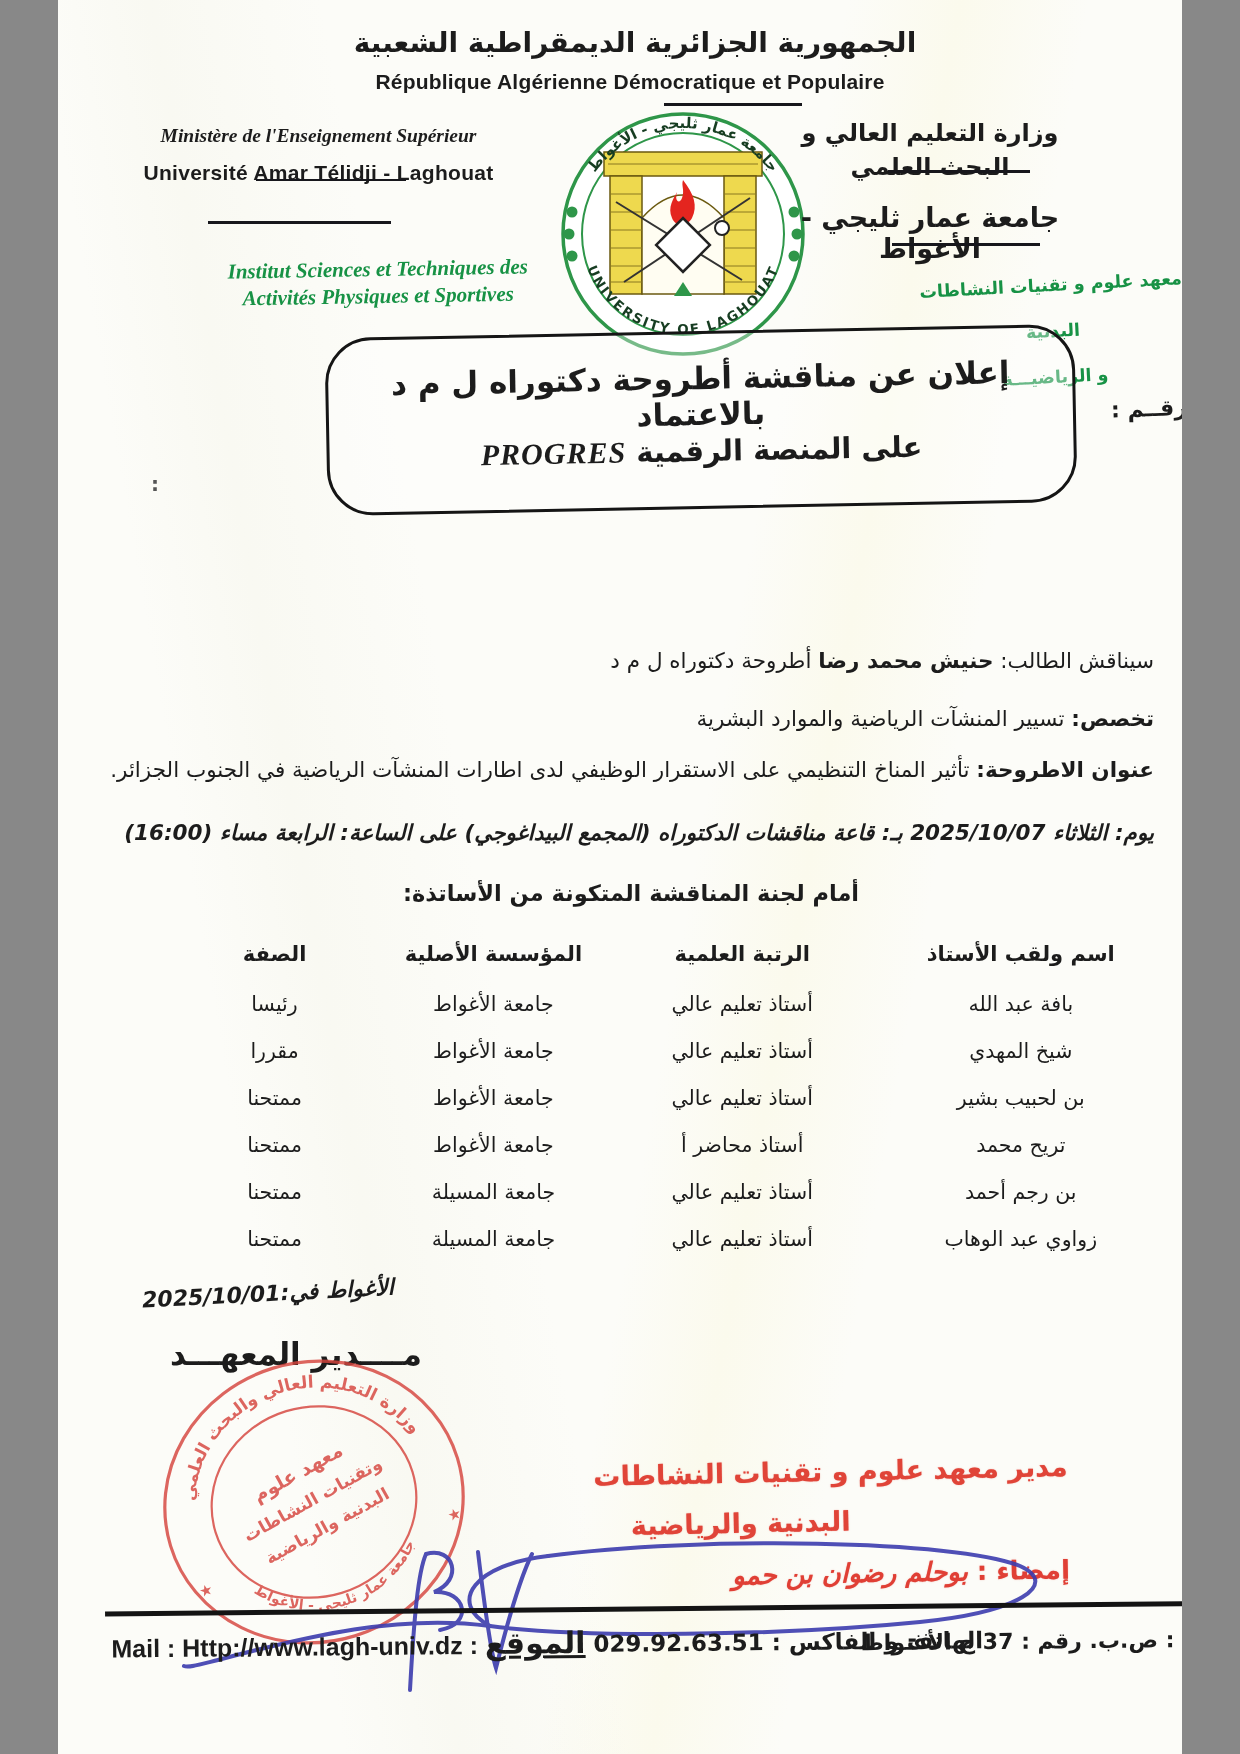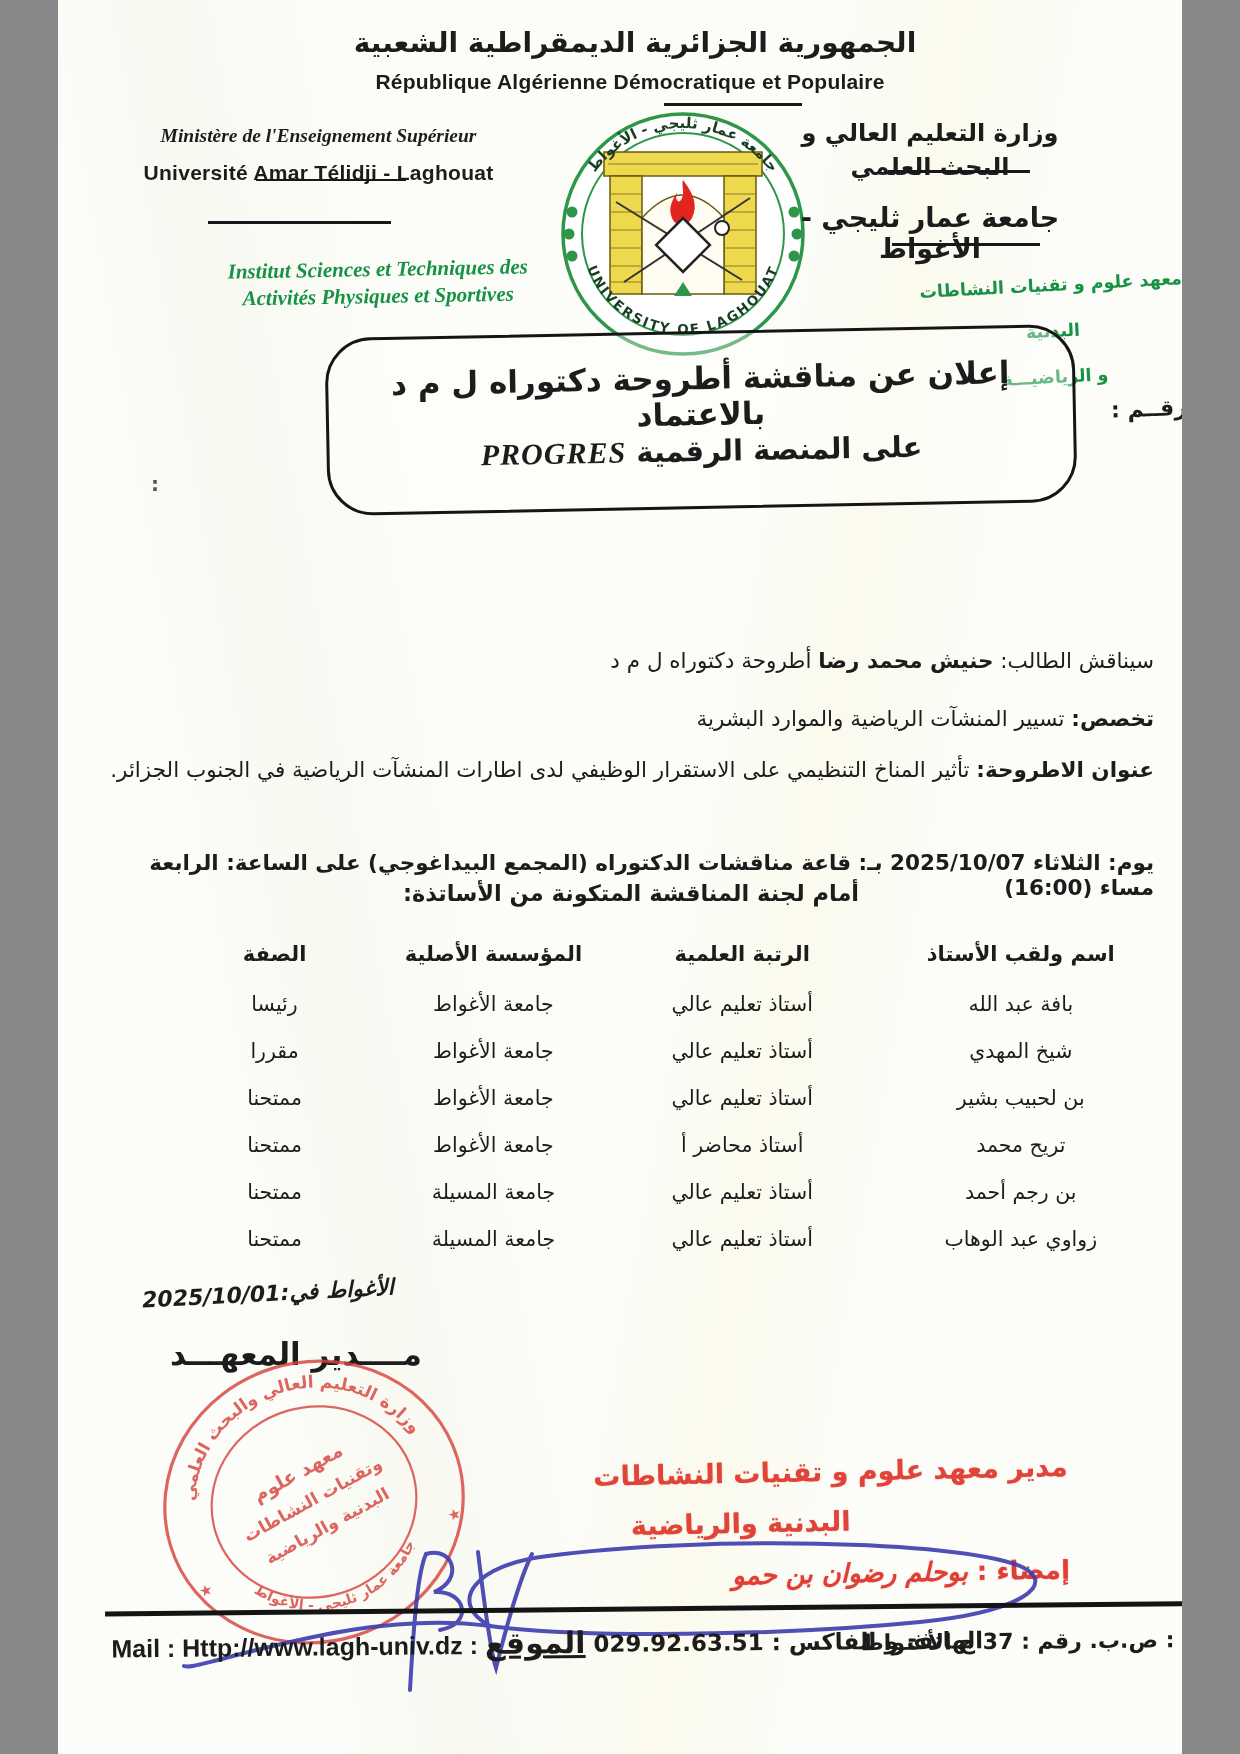--- a/index.html
+++ b/index.html
@@ -39,21 +39,21 @@
   .titlebox .t1{position:absolute;left:0;right:0;top:26px;text-align:center;font-size:31px;font-weight:bold;}
   .titlebox .t2{position:absolute;left:0;right:0;top:100px;text-align:center;font-size:29px;font-weight:bold;}
   .titlebox .t2 .latin{font-family:"Liberation Serif",serif;font-style:italic;font-size:30px;letter-spacing:1px;}
 
   .bodyline{left:50px;right:28px;font-size:21.5px;text-align:right;}
   .bodyline .lbl{font-weight:bold;}
   .p1{top:583px;text-indent:52px;}
   .p2{top:648px;}
   .p3{top:706px;}
   .p4{top:757px;}
-  .p5{top:850px;font-weight:bold;}
+  .p5{top:820px;font-weight:bold;font-style:italic;}
   .p6{top:880px;text-align:center;font-weight:bold;font-size:22.5px;}
 
   table.committee{position:absolute;left:122px;top:928px;width:995px;direction:rtl;border-collapse:collapse;}
   table.committee th{font-size:21px;font-weight:bold;height:52px;text-align:center;padding:0;}
   table.committee td{font-size:20.5px;height:47px;text-align:center;padding:0;}
   table.committee col.c1{width:31%;} table.committee col.c2{width:25%;}
   table.committee col.c3{width:25%;} table.committee col.c4{width:19%;}
 
   .place-date{left:84px;top:1281px;font-size:22px;font-weight:bold;font-style:italic;transform:rotate(-3deg);direction:rtl;}
   .director{left:112px;top:1336px;font-size:31px;font-weight:bold;direction:rtl;}

